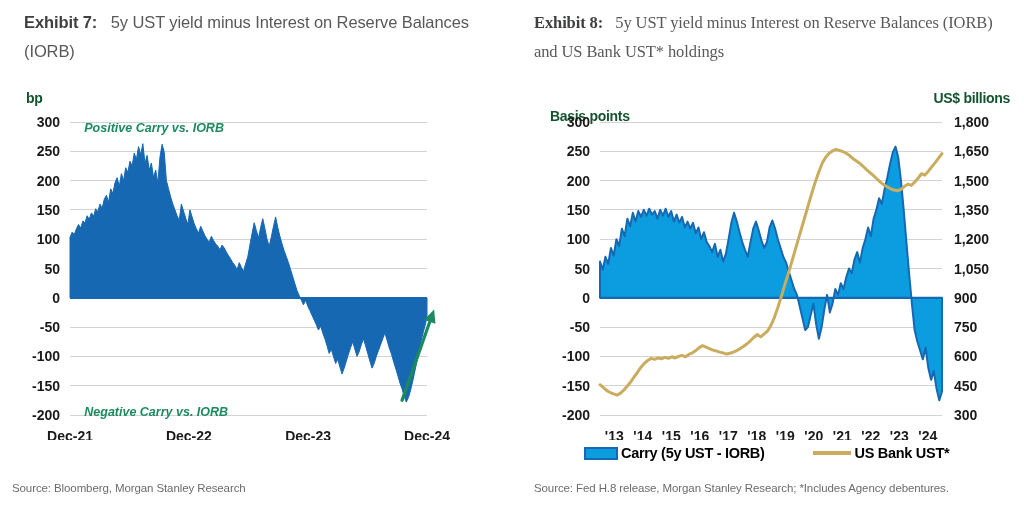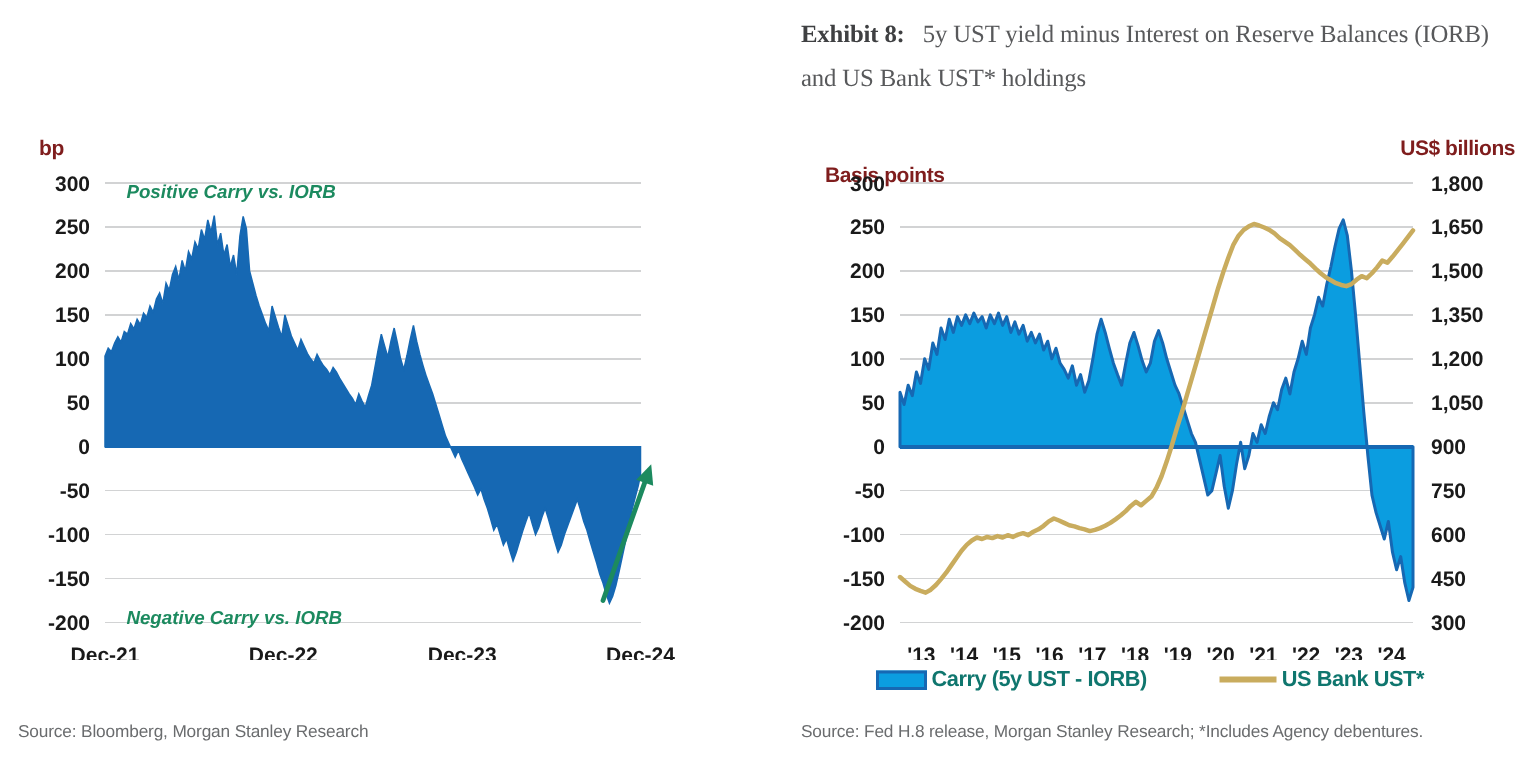--- a/index.html
+++ b/index.html
@@ -27,21 +27,21 @@
     font-weight:bold;
     color:#3f4042;
   }
   .panel-left .exhibit-title{left:24px;top:8px;width:470px;}
   .panel-right .exhibit-title{left:22px;top:8px;width:480px;font-family:Liberation Serif, serif;}
 
   .axis-unit{
     position:absolute;
     font-size:14px;
     font-weight:bold;
-    color:#7f1d1d;
+    color:#14532d;
     font-family:"Liberation Sans", sans-serif;
     letter-spacing:-0.3px;
   }
 
   .chart{position:absolute;}
 
   .src{
     position:absolute;
     font-size:11.5px;
     color:#6a6c6e;
@@ -67,21 +67,21 @@
   }
   .legend{
     position:absolute;
     display:flex;
     align-items:center;
   }
   .legend-item{display:flex;align-items:center;}
   .legend-label{
     font-size:14.5px;
     font-weight:bold;
-    color:#0f766e;
+    color:#000000;
     letter-spacing:-0.3px;
     white-space:nowrap;
   }
   .sw-area{
     width:34px;height:13px;
     background:#0b9de0;
     border:2px solid #1668b3;
     box-sizing:border-box;
     margin-right:3px;
   }
@@ -91,20 +91,24 @@
     margin-right:4px;
   }
 </style>
 </head>
 <body>
 
 <div class="page">
 
   <div class="panel panel-left">
 
+    <div class="exhibit-title">
+      <span class="lead">Exhibit 7:</span>
+      &nbsp;&nbsp;<span>5y UST yield minus Interest on Reserve Balances (IORB)</span>
+    </div>
 
     <div class="axis-unit" style="left:26px;top:90px;">bp</div>
 
     <svg class="chart" id="chart7" style="left:0px;top:110px;" width="512" height="330">
         <line x1="70" y1="12" x2="427" y2="12" class="grid"></line>
         <text x="60" y="17" class="tick tick-r">300</text>
         <line x1="70" y1="41.3" x2="427" y2="41.3" class="grid"></line>
         <text x="60" y="46.3" class="tick tick-r">250</text>
         <line x1="70" y1="70.6" x2="427" y2="70.6" class="grid"></line>
         <text x="60" y="75.6" class="tick tick-r">200</text>

